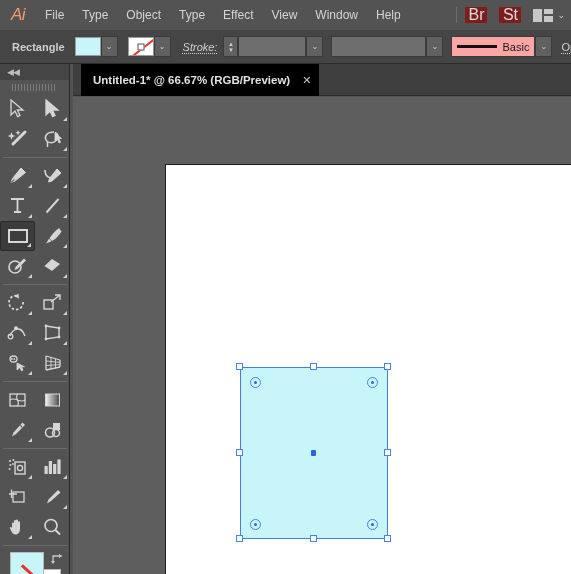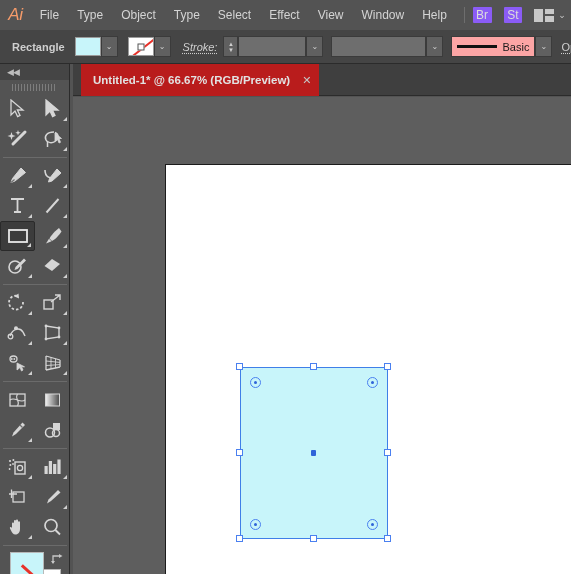--- a/index.html
+++ b/index.html
@@ -21,23 +21,23 @@
     width: 36px; height: 30px; display: flex; align-items: center; justify-content: center;
     color: #f59b6a; font-size: 17px; font-weight: normal; font-style: italic;
     letter-spacing: -0.5px;
   }
   .menu-item {
     padding: 0 9px; height: 30px; line-height: 30px;
     color: #d4d4d4; font-size: 12px; white-space: nowrap; cursor: default;
   }
   .menu-sep { width: 1px; height: 16px; background: #6e6e6e; margin: 0 8px; }
   .sq-btn {
-    width: 22px; height: 16px; background: #8b5cf6; border-radius: 1px;
+    width: 22px; height: 16px; background: #7f1d1d; border-radius: 1px;
     display: flex; align-items: center; justify-content: center;
-    color: #dcdcdc; font-size: 12px; margin-right: 12px; cursor: pointer;
+    color: #dcdcdc; font-size: 16px; margin-right: 12px; cursor: pointer;
   }
   .arrange-icon { display: flex; align-items: center; cursor: pointer; }
   .arrange-glyph { width: 20px; height: 13px; position: relative; }
   .arrange-glyph i {
     position: absolute; background: #c8c8c8; display: block;
   }
   .chev-sm { color: #c8c8c8; font-size: 9px; margin-left: 4px; }
 
   
   .controlbar {
@@ -88,21 +88,21 @@
   }
   .brush-line { width: 78px; height: 3px; background: #111; }
 
   
   .tabbar {
     position: absolute; left: 73px; top: 64px; width: 498px; height: 32px;
     background: #3f3f3f; border-bottom: 1px solid #2b2b2b;
   }
   .doctab {
     position: absolute; left: 8px; top: 0; height: 32px;
-    background: #b91c1c; display: flex; align-items: center;
+    background: #000000; display: flex; align-items: center;
     padding: 0 8px 0 12px; gap: 12px; cursor: pointer;
   }
   .doctab-title { color: #e2e2e2; font-size: 11.5px; font-weight: bold; white-space: nowrap; }
   .doctab-close { color: #c6c6c6; font-size: 11px; cursor: pointer; }
 
   
   .toolpanel {
     position: absolute; left: 0; top: 64px; width: 70px; height: 510px;
     background: #535353; border-right: 1px solid #2b2b2b;
   }
@@ -182,21 +182,20 @@
 <body>
 
 <div id="app">
 
   <div class="menubar">
     <div class="ai-logo">Ai</div>
     <div class="menu-item">File</div>
     <div class="menu-item">Type</div>
     <div class="menu-item">Object</div>
     <div class="menu-item">Type</div>
-    <div class="menu-item">Select</div>
     <div class="menu-item">Effect</div>
     <div class="menu-item">View</div>
     <div class="menu-item">Window</div>
     <div class="menu-item">Help</div>
     <div style="flex:1"></div>
     <div class="menu-sep"></div>
     <div class="sq-btn">Br</div>
     <div class="sq-btn">St</div>
     <div class="arrange-icon">
       <span class="arrange-glyph">

